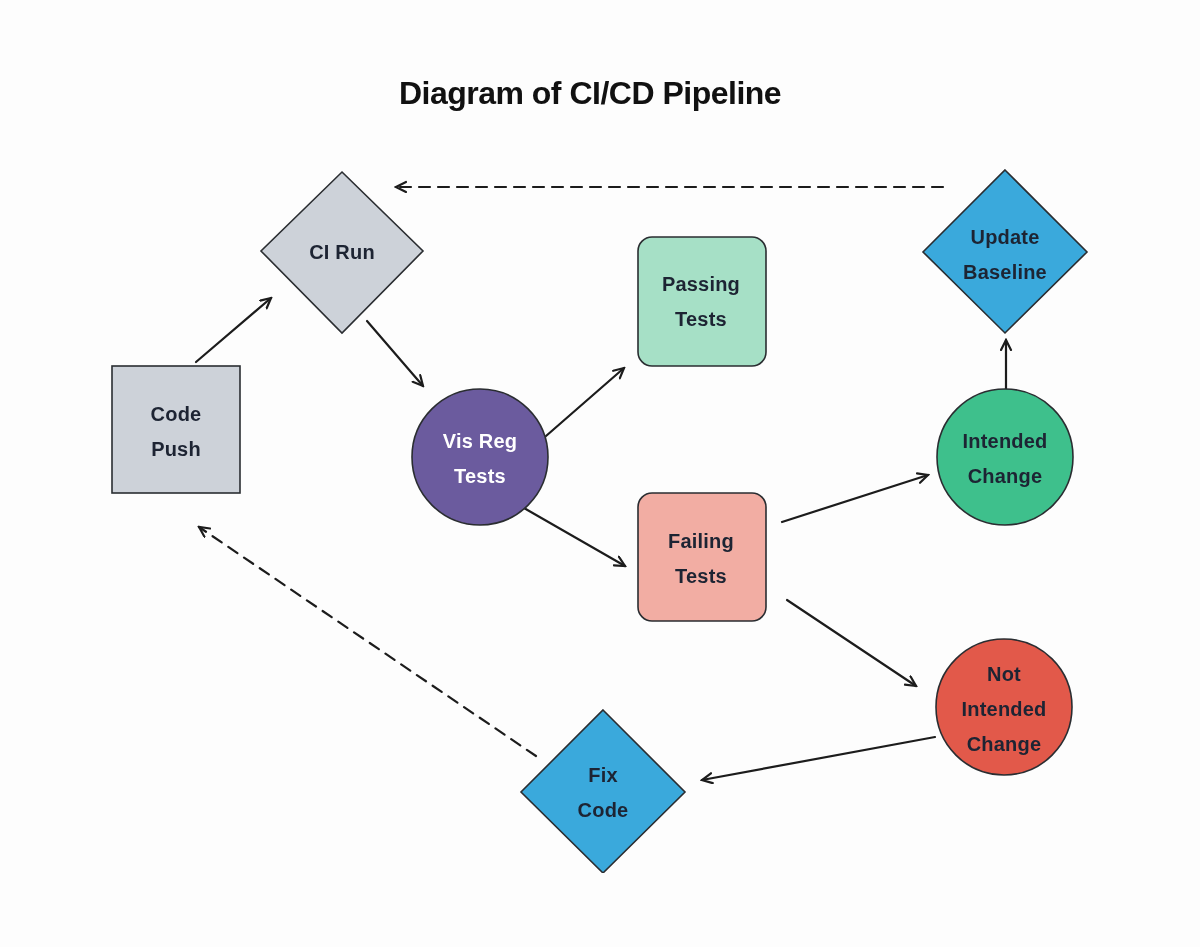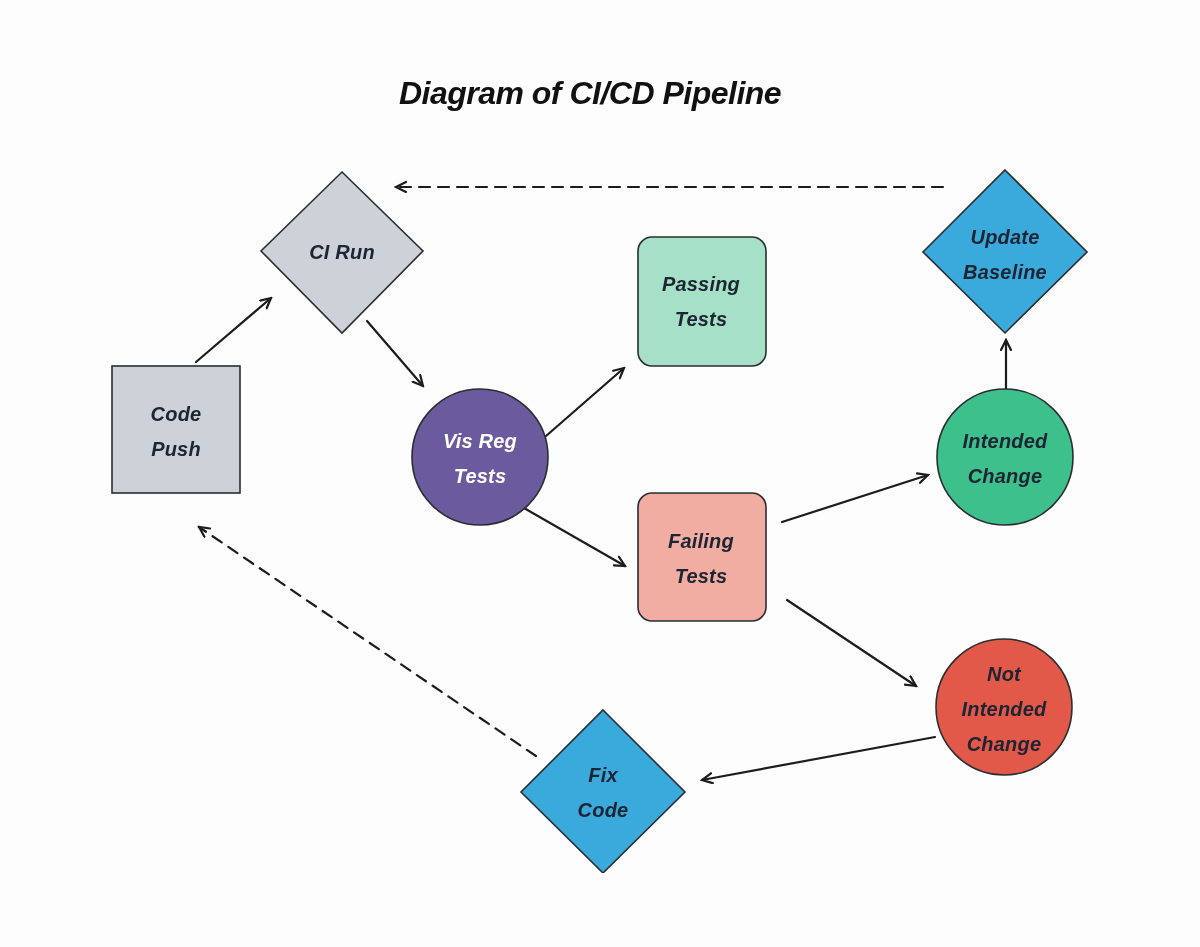--- a/index.html
+++ b/index.html
@@ -6,21 +6,20 @@
     margin: 0;
     padding: 0;
     background: #fdfdfd;
     font-family: "Liberation Sans", sans-serif;
   }
   .canvas {
     position: relative;
     width: 1200px;
     height: 873px;
     overflow: hidden;
-    font-style: italic;
   }
   svg { display: block; }
 
   .edge {
     fill: none;
     stroke-width: 2.2px;
     stroke-linecap: round;
   }
   .edge.dashed {
     stroke-dasharray: 11 8;

